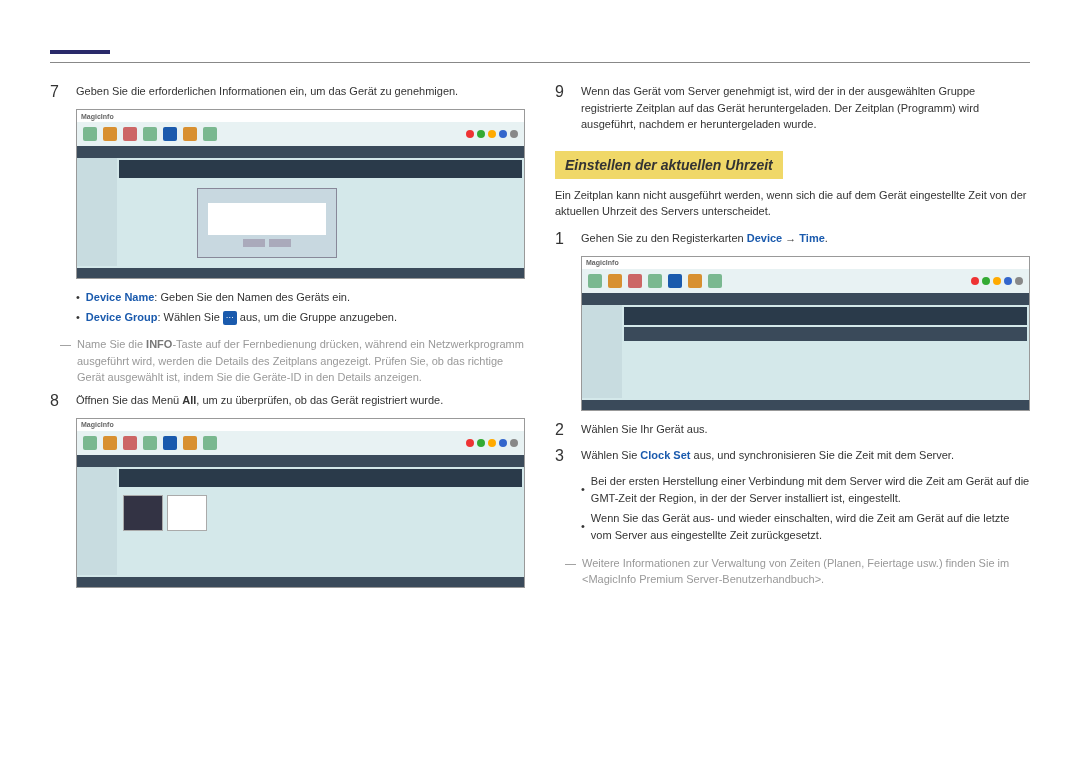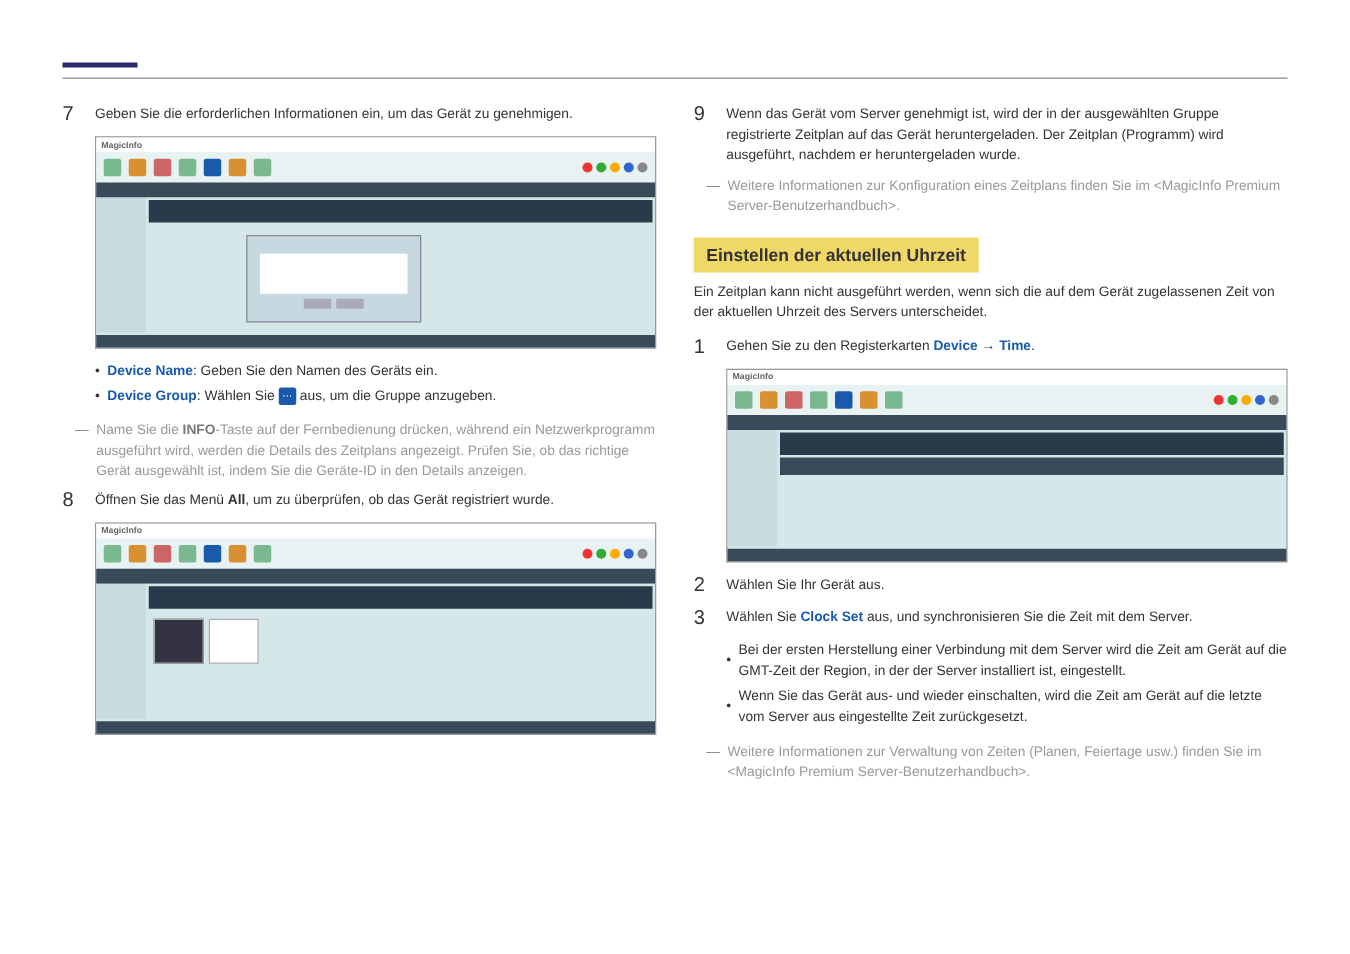--- a/index.html
+++ b/index.html
@@ -38,21 +38,21 @@
   .sh-footer { position: absolute; bottom: 0; left: 0; right: 0; height: 10px; background: #3a4a5a; }
   .sh-thumbs { display: flex; gap: 4px; padding: 6px; }
   .sh-thumb { width: 40px; height: 36px; background: #fff; border: 1px solid #aaa; }
   .bullets { margin: 4px 0 10px 26px; }
   .bullet { display: flex; gap: 6px; line-height: 1.6; margin-bottom: 2px; align-items: center; }
   .bullet::before { content: "•"; color: #333; }
   .dash { display: flex; gap: 6px; margin: 4px 0 6px 10px; line-height: 1.5; }
   .dash::before { content: "―"; color: #888; }
   .dash .dt { color: #999; flex: 1; }
   .em-blue { color: #1a5aad; font-weight: bold; }
-  .hlbox { background: #f0d868; padding: 6px 10px; font-size: 14px; color: #333; font-weight: bold; margin: 10px 0 8px 0; display: inline-block; }
+  .hlbox { background: #f0d868; padding: 6px 10px; font-size: 14px; color: #333; font-weight: bold; margin: 10px 0 8px 0; display: inline-block; font-style: italic; }
   .btn-icon { display: inline-block; width: 14px; height: 14px; background: #1a5aad; color: #fff; font-size: 8px; text-align: center; line-height: 14px; vertical-align: middle; border-radius: 2px; }
   .greytxt { color: #999; }
 </style>
 </head>
 <body>
 
 <div class="page">
   <div class="top-rule"></div>
   <div class="hr"></div>
 
@@ -156,26 +156,23 @@
 
     </div>
 
     <div class="col">
 
       <div class="step">
         <div class="stepnum">9</div>
         <div class="steptext">Wenn das Gerät vom Server genehmigt ist, wird der in der ausgewählten Gruppe registrierte Zeitplan auf das Gerät heruntergeladen. Der Zeitplan (Programm) wird ausgeführt, nachdem er heruntergeladen wurde.</div>
       </div>
 
-      <div class="dash">
-          <span class="dt greytxt">Weitere Informationen zur Konfiguration eines Zeitplans finden Sie im &lt;MagicInfo Premium Server-Benutzerhandbuch&gt;.</span>
-        </div>
 
       <div class="hlbox">Einstellen der aktuellen Uhrzeit</div>
-      <div class="steptext" style="margin-bottom:10px">Ein Zeitplan kann nicht ausgeführt werden, wenn sich die auf dem Gerät zugelassenen Zeit von der aktuellen Uhrzeit des Servers unterscheidet.</div>
+      <div class="steptext" style="margin-bottom:10px">Ein Zeitplan kann nicht ausgeführt werden, wenn sich die auf dem Gerät eingestellte Zeit von der aktuellen Uhrzeit des Servers unterscheidet.</div>
 
       <div class="step">
         <div class="stepnum">1</div>
         <div class="steptext"><span>Gehen Sie zu den Registerkarten </span><span class="em-blue">Device</span><span> → </span><span class="em-blue">Time</span><span>.</span></div>
       </div>
 
       <div class="screenshot shot3">
         <div class="sh-top">
             <span class="sh-logo">MagicInfo</span>
           </div>

